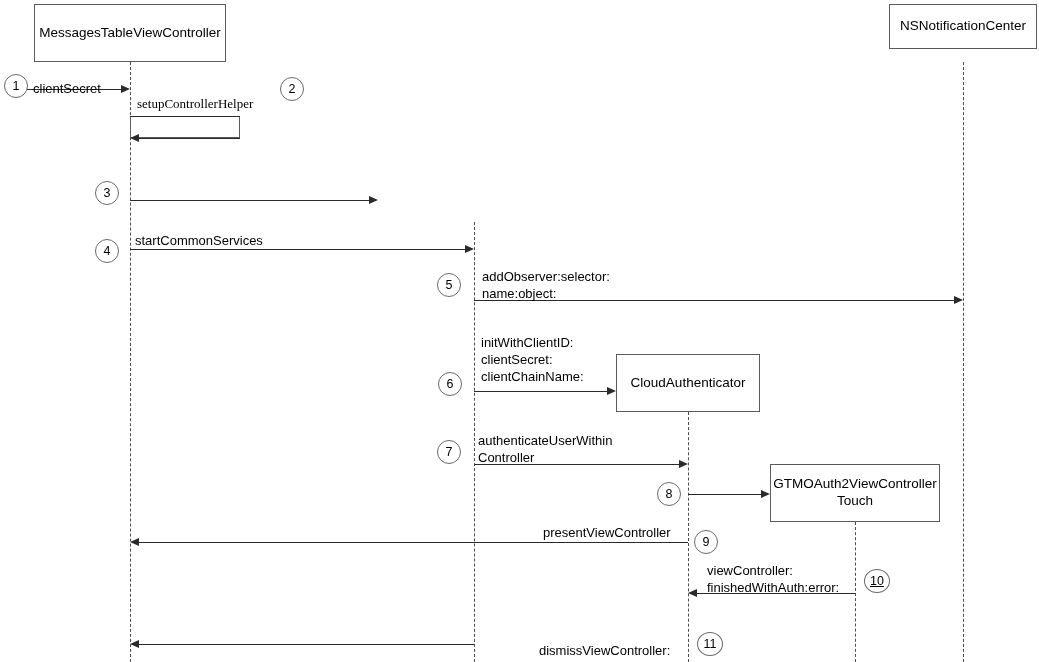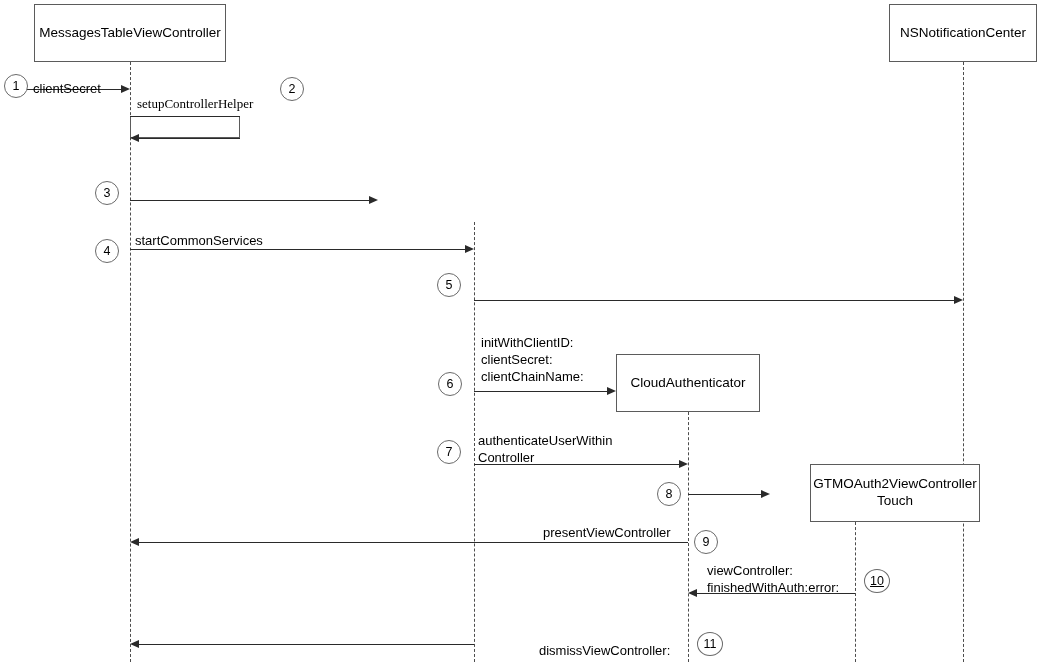--- a/index.html
+++ b/index.html
@@ -80,25 +80,25 @@
   <div class="lifeline" style="left:688px; top:412px; height:250px;"></div>
   <div class="lifeline" style="left:855px; top:522px; height:140px;"></div>
   <div class="lifeline" style="left:963px; top:62px; height:600px;"></div>
 
   <div class="obj-box" style="left:34px; top:4px; width:192px; height:58px;">
     <span>MessagesTableViewController</span>
   </div>
   <div class="obj-box" style="left:616px; top:354px; width:144px; height:58px;">
     <span>CloudAuthenticator</span>
   </div>
-  <div class="obj-box" style="left:770px; top:464px; width:170px; height:58px; white-space:pre-line;margin-left:40px;">
+  <div class="obj-box" style="left:770px; top:464px; width:170px; height:58px; white-space:pre-line;">
     <span style="white-space:pre-line;">GTMOAuth2ViewController
 Touch</span>
   </div>
-  <div class="obj-box" style="left:889px; top:4px; width:148px; height:58px;">
+  <div class="obj-box" style="left:889px; top:4px; width:148px; height:45px;">
     <span>NSNotificationCenter</span>
   </div>
 
   <div class="activation" style="left:130px; top:116px; width:110px; height:22px;"></div>
 
   <div class="arrow-line" style="left:16px; top:89px; width:105px;"></div>
   <div class="arrow-head right" style="left:121px; top:84.5px;"></div>
   <div class="msg-label" style="left:33px; top:80px;">clientSecret</div>
   <div class="seq-num" style="left:4px; top:74px;">1</div>
 
@@ -112,20 +112,22 @@
   <div class="arrow-head right" style="left:369px; top:195.5px;"></div>
   <div class="seq-num" style="left:95px; top:181px;">3</div>
 
   <div class="arrow-line" style="left:130px; top:249px; width:335px;"></div>
   <div class="arrow-head right" style="left:465px; top:244.5px;"></div>
   <div class="msg-label" style="left:135px; top:232px;">startCommonServices</div>
   <div class="seq-num" style="left:95px; top:239px;">4</div>
 
   <div class="arrow-line" style="left:474px; top:300px; width:480px;"></div>
   <div class="arrow-head right" style="left:954px; top:295.5px;"></div>
+  <div class="msg-label" style="left:482px; top:268px;">addObserver:selector:
+name:object:</div>
   <div class="seq-num" style="left:437px; top:273px;">5</div>
 
   <div class="arrow-line" style="left:474px; top:391px; width:133px;"></div>
   <div class="arrow-head right" style="left:607px; top:386.5px;"></div>
   <div class="msg-label" style="left:481px; top:334px;">initWithClientID:
 clientSecret:
 clientChainName:</div>
   <div class="seq-num" style="left:438px; top:372px;">6</div>
 
   <div class="arrow-line" style="left:474px; top:464px; width:205px;"></div>

